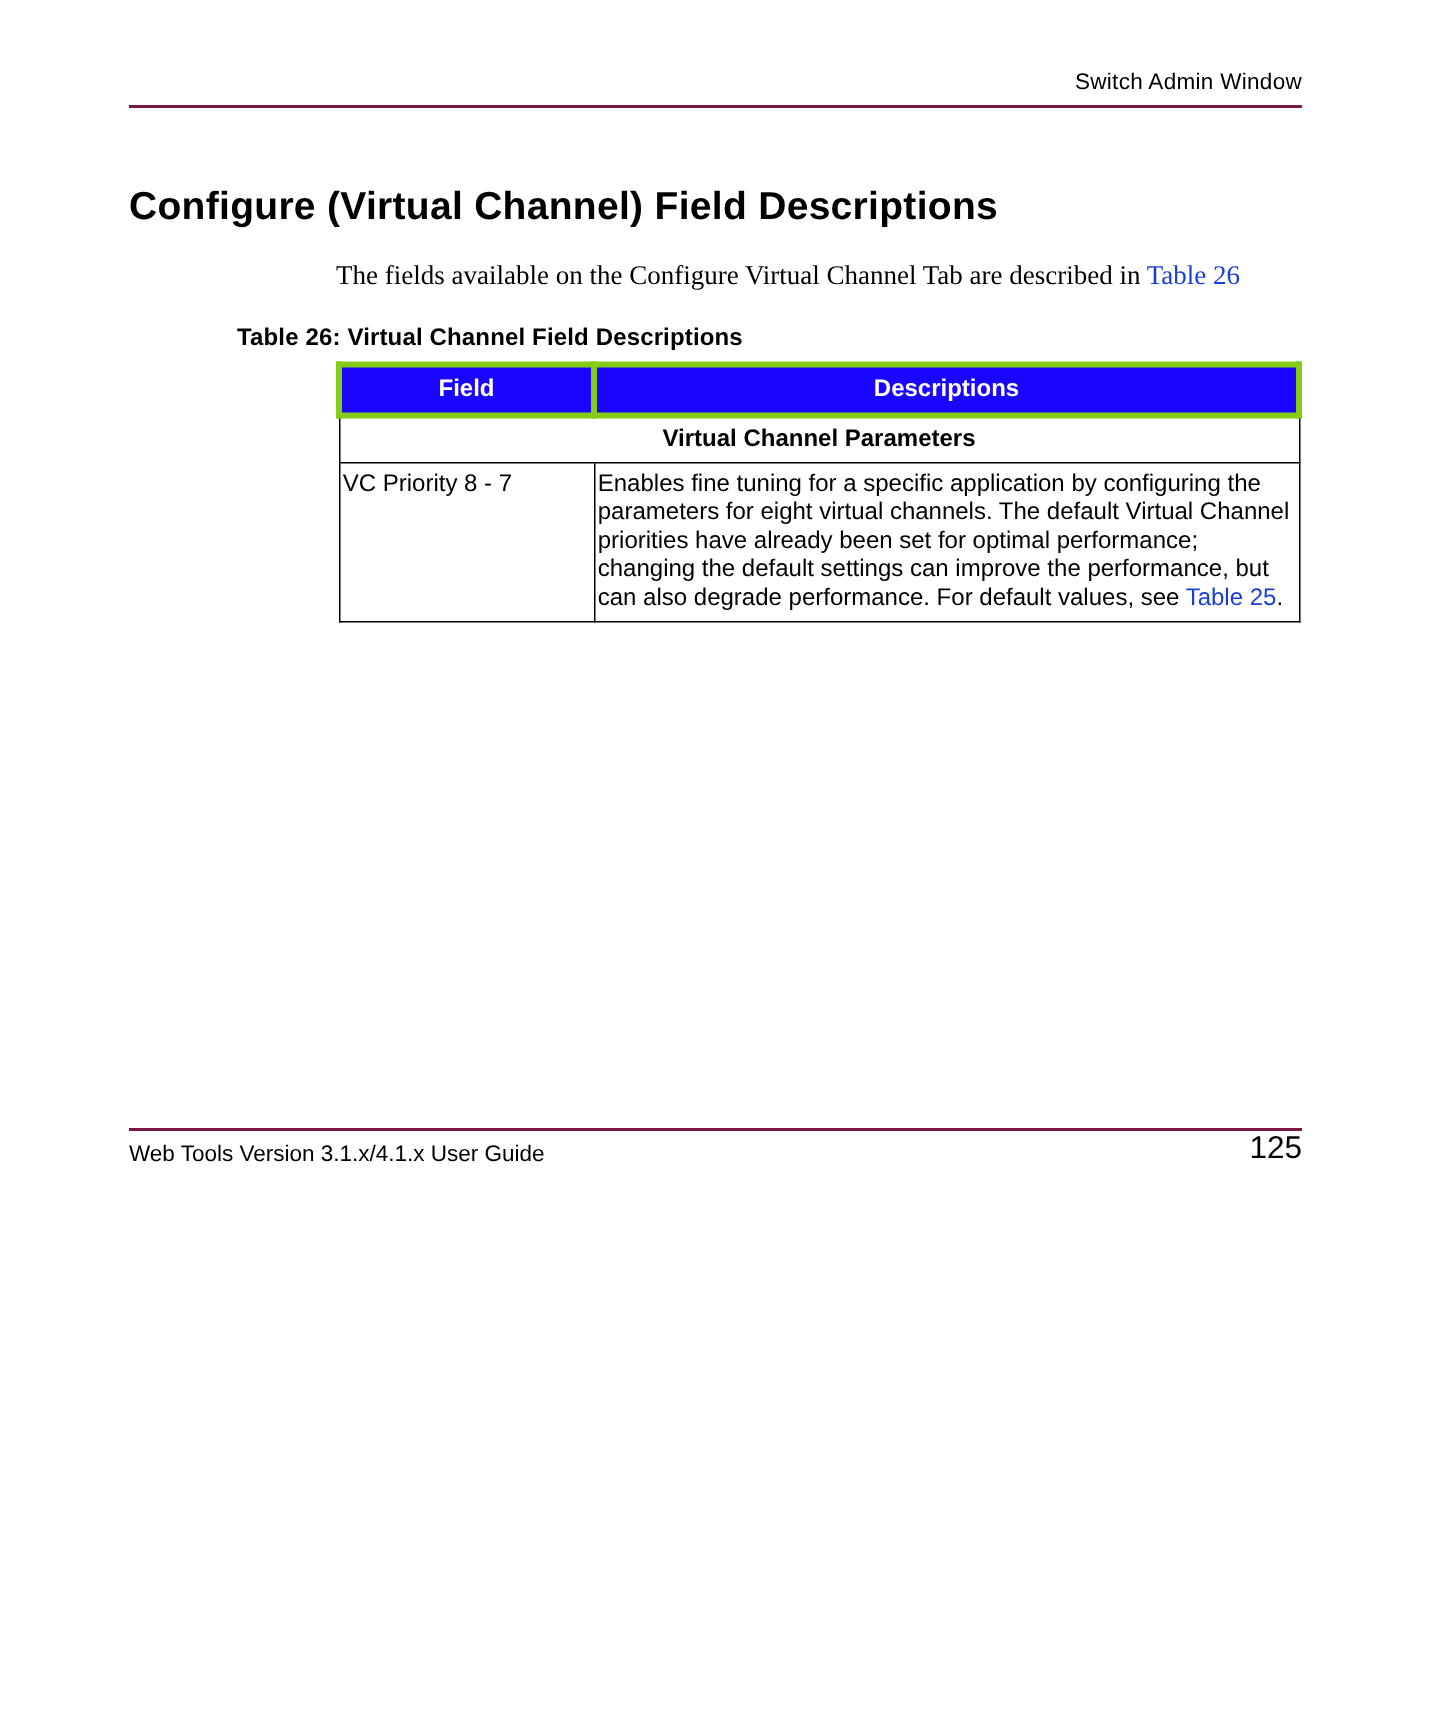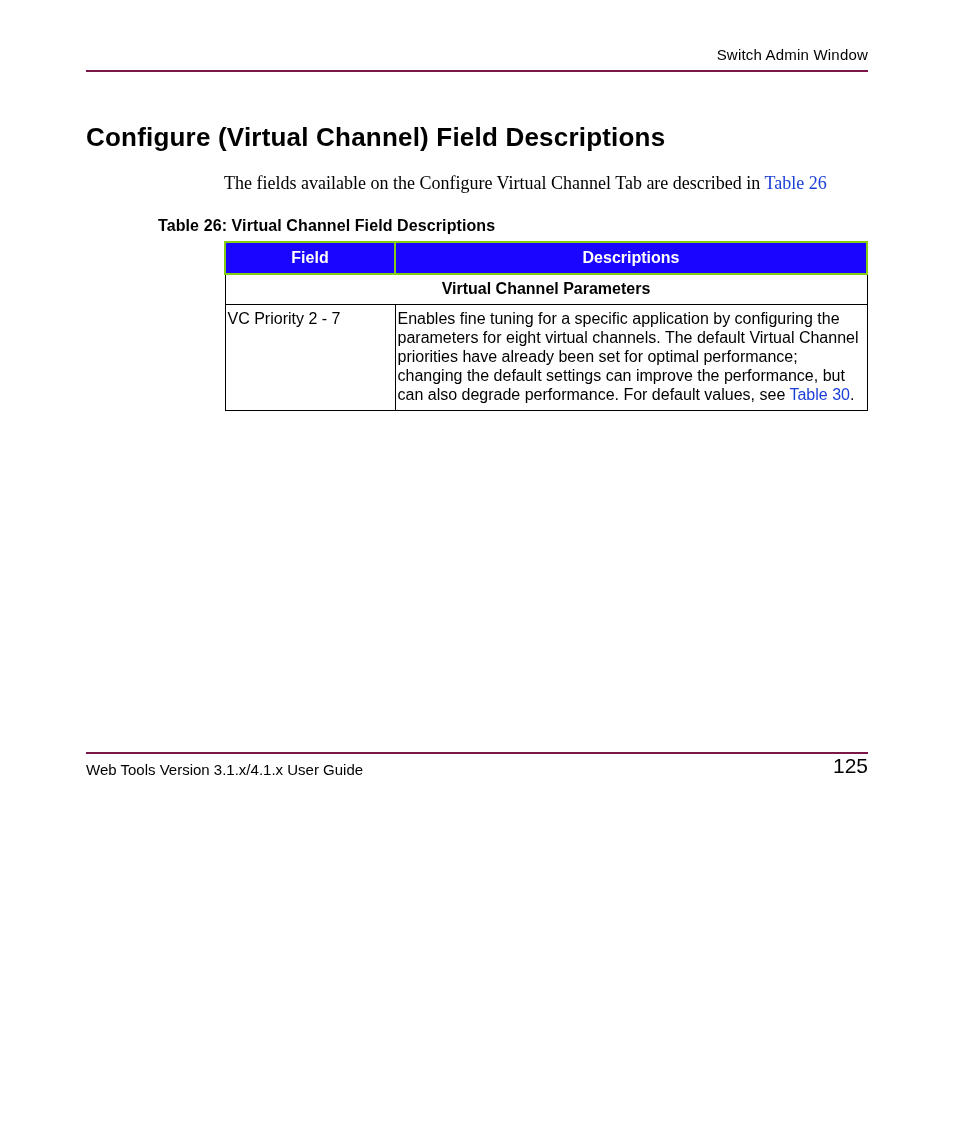--- a/index.html
+++ b/index.html
@@ -5,21 +5,21 @@
   * { box-sizing: border-box; margin: 0; padding: 0; }
   html, body { width: 954px; height: 1145px; background: #fff; font-family: "Helvetica Neue", Helvetica, Arial, sans-serif; color: #000; }
   .page { position: relative; width: 954px; height: 828px; padding: 52px 86px 50px 86px; }
   .header-line { position: absolute; top: 70px; left: 86px; right: 86px; border-top: 2px solid #7a1648; }
   .running-head { position: absolute; top: 46px; right: 86px; font-size: 15px; font-family: "Helvetica Neue", Helvetica, Arial, sans-serif; letter-spacing: 0.2px; color: #000; }
   .heading { font-size: 26px; font-weight: 700; letter-spacing: 0.2px; margin-top: 70px; margin-bottom: 18px; font-family: "Helvetica Neue", Helvetica, Arial, sans-serif; }
   .body-text { font-family: "Times New Roman", Times, serif; font-size: 18px; line-height: 1.35; margin-left: 138px; margin-right: 0; }
   .link { color: #1a3ed8; text-align: center; }
   .table-caption { font-weight: 700; font-size: 16px; margin-top: 22px; margin-left: 72px; margin-bottom: 6px; letter-spacing: 0.1px; font-family: "Helvetica Neue", Helvetica, Arial, sans-serif; }
   table.desc { border-collapse: collapse; width: calc(100% - 138px); margin-left: 138px; }
-  table.desc th { background: #1a06ff; color: #fff; font-weight: 700; font-size: 16px; padding: 6px 8px; text-align: center; border: 2px solid #84cc16; font-family: "Helvetica Neue", Helvetica, Arial, sans-serif; }
+  table.desc th { background: #1a06ff; color: #fff; font-weight: 700; font-size: 16px; padding: 6px 8px; text-align: center; border: 4px solid #84cc16; font-family: "Helvetica Neue", Helvetica, Arial, sans-serif; }
   table.desc th.col-field { width: 170px; }
   table.desc td { border: 1px solid #000; padding: 5px 2px; font-size: 16px; vertical-align: top; font-family: "Helvetica Neue", Helvetica, Arial, sans-serif; line-height: 1.18; }
   table.desc td.subhead { text-align: center; font-weight: 700; }
   .footer-line { position: absolute; left: 86px; right: 86px; bottom: 74px; border-top: 2px solid #7a1648; }
   .footer-left { position: absolute; left: 86px; bottom: 50px; font-size: 15px; font-family: "Helvetica Neue", Helvetica, Arial, sans-serif; }
   .footer-right { position: absolute; right: 86px; bottom: 50px; font-size: 21px; font-family: "Helvetica Neue", Helvetica, Arial, sans-serif; }
 </style>
 </head>
 <body>
 
@@ -40,23 +40,23 @@
       <tr>
         <th class="col-field">Field</th>
         <th>Descriptions</th>
       </tr>
     </thead>
     <tbody>
       <tr>
         <td class="subhead" colspan="2">Virtual Channel Parameters</td>
       </tr>
       <tr>
-        <td>VC Priority 2 - 7</td>
+        <td>VC Priority 8 - 7</td>
         <td>
-          <span>Enables fine tuning for a specific application by configuring the parameters for eight virtual channels. The default Virtual Channel priorities have already been set for optimal performance; changing the default settings can improve the performance, but can also degrade performance. For default values, see </span><span class="link">Table 30</span><span>.</span>
+          <span>Enables fine tuning for a specific application by configuring the parameters for eight virtual channels. The default Virtual Channel priorities have already been set for optimal performance; changing the default settings can improve the performance, but can also degrade performance. For default values, see </span><span class="link">Table 25</span><span>.</span>
         </td>
       </tr>
     </tbody>
   </table>
 
   <div class="footer-line"></div>
   <div class="footer-left">Web Tools Version 3.1.x/4.1.x User Guide</div>
   <div class="footer-right">125</div>
 </div>
 

